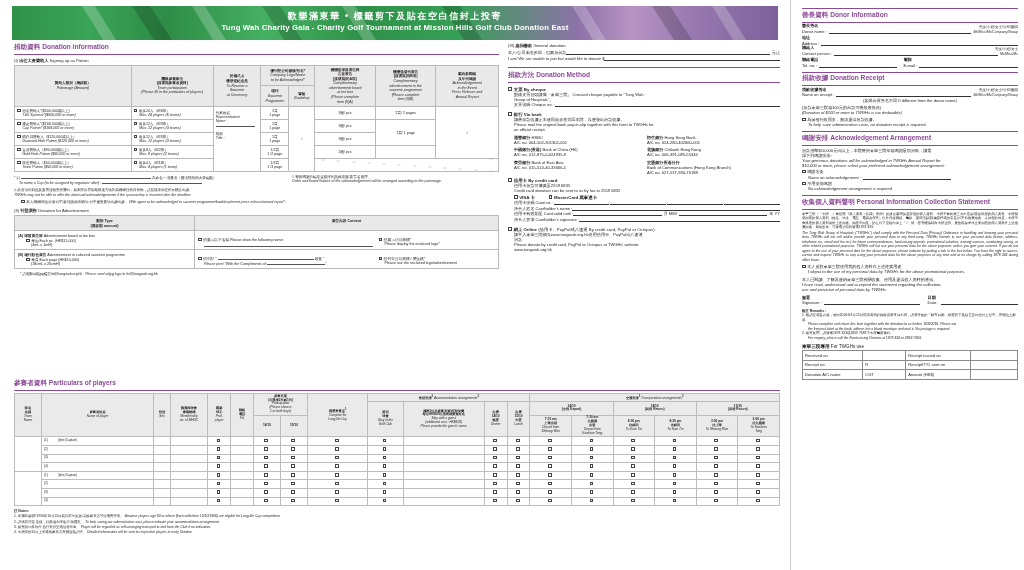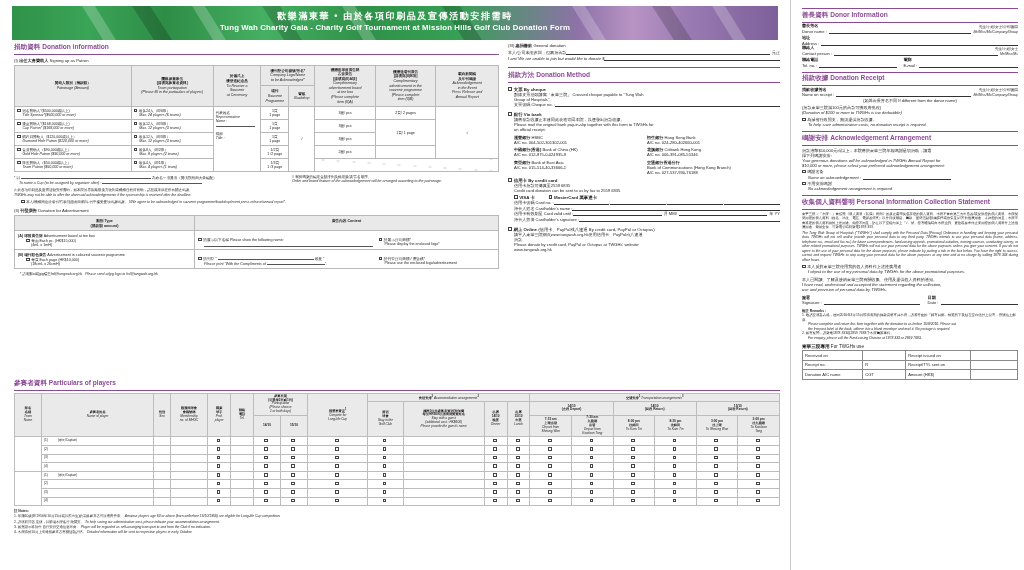--- a/index.html
+++ b/index.html
@@ -91,22 +91,22 @@
       <div class="chev" style="left:70px"></div>
       <div class="chev2" style="left:120px"></div>
       <div class="chev" style="left:180px"></div>
       <div class="chev2" style="left:250px"></div>
       <div class="chev" style="left:330px"></div>
       <div class="chev2" style="left:430px"></div>
       <div class="chev" style="left:560px"></div>
       <div class="chev2" style="left:640px"></div>
       <div class="chev" style="left:700px"></div>
       <div class="banner-txt">
-        <div class="banner-cn">歡樂滿東華 • 由於各項印刷品及宣傳活動安排需時</div>
-        <div class="banner-en">Tung Wah Charity Gala - Charity Golf Tournament at Mission Hills Golf Club Donation Form</div>
+        <div class="banner-cn">歡樂滿東華 • 標籤剪下及貼在空白信封上投寄</div>
+        <div class="banner-en">Tung Wah Charity Gala - Charity Golf Tournament at Mission Hills Golf Club Donation East</div>
       </div>
     </div>
 
     <div class="lcol">
       <div class="sect-h">
         <span>捐助資料</span>
         <span class="en">Donation information</span>
       </div>
       <div class="purple-rule" style="margin-bottom:2.5px;"></div>
 

